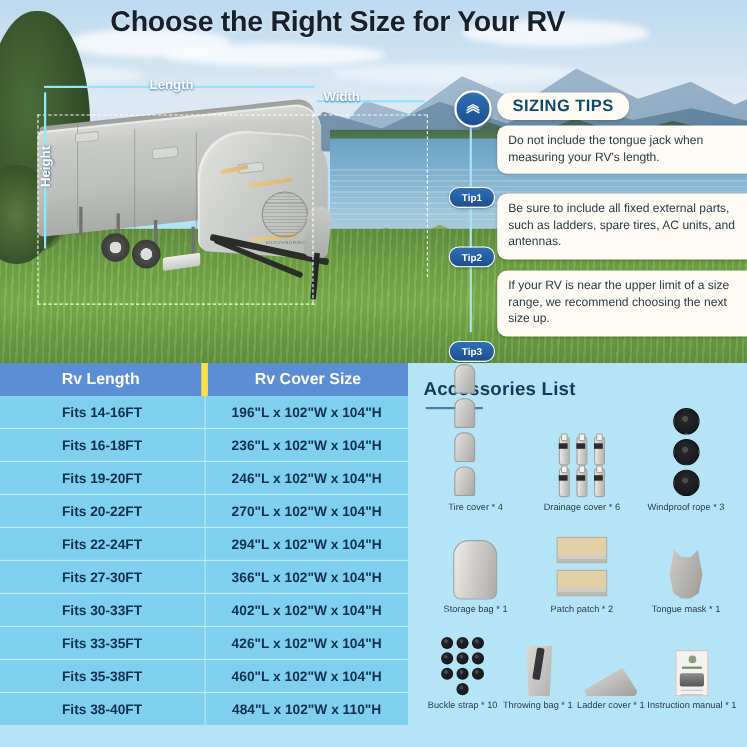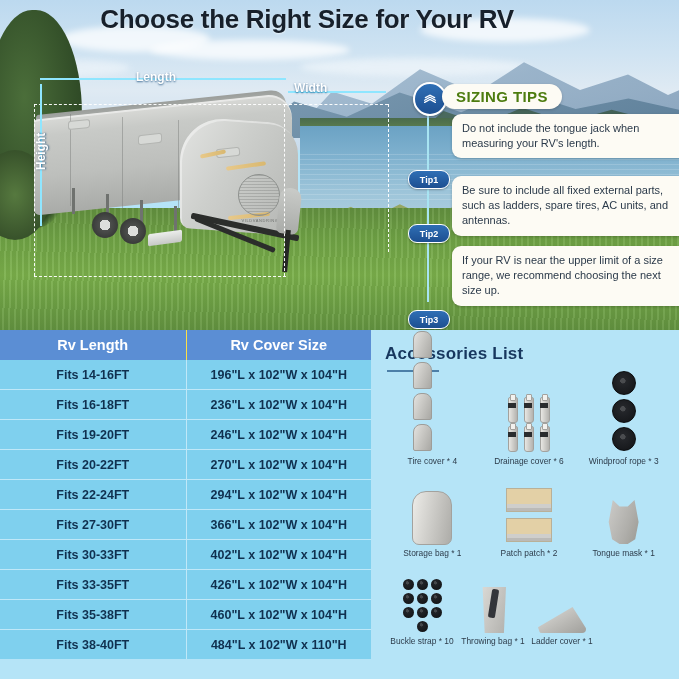--- a/index.html
+++ b/index.html
@@ -174,23 +174,23 @@
   
   .tips{position:absolute;left:408px;top:82px;width:264px;}
   .tips-spine{position:absolute;left:19px;top:22px;width:2px;height:198px;background:#a8e4f2;}
   .tips-badge{
     position:absolute;left:5px;top:0;width:30px;height:30px;border-radius:50%;
     background:linear-gradient(#2f6fb5,#1d4f91);border:2px solid #ffffff;
     display:flex;align-items:center;justify-content:center;
     box-shadow:0 1px 3px rgba(0,0,0,.3);
   }
   .tips-head{
-    position:absolute;left:34px;top:2px;height:25px;padding:0 14px;
+    position:absolute;left:44px;top:2px;height:25px;padding:0 14px;
     background:#fdfbf4;border-radius:13px;display:flex;align-items:center;
-    font-size:15px;font-weight:bold;color:#4d7c0f;letter-spacing:.4px;
+    font-size:15px;font-weight:bold;color:#0c4a6e;letter-spacing:.4px;
     box-shadow:0 1px 3px rgba(0,0,0,.18);
   }
   .tip-pill{
     position:absolute;left:0;width:40px;height:17px;border-radius:9px;
     background:linear-gradient(#2f6fb5,#1d4f91);border:1.5px solid #ffffff;
     display:flex;align-items:center;justify-content:center;
     font-size:9px;font-weight:bold;color:#fff;
     box-shadow:0 1px 2px rgba(0,0,0,.3);
     margin-top:44px;
   }
@@ -204,21 +204,21 @@
   
   .bottom{position:absolute;left:0;top:330px;width:679px;height:349px;display:flex;background:#b5e4f7;}
 
   .tablewrap{width:371px;height:349px;display:flex;flex-direction:column;}
   .thead{display:flex;height:30px;background:#5b8ed4;}
   .thead .th{
     display:flex;align-items:center;justify-content:center;
     color:#ffffff;font-size:14.5px;font-weight:bold;
   }
   .col-a{width:186px;}
-  .col-b{width:185px;border-left:1px solid #fde047;}
+  .col-b{width:185px;border-left:6px solid #fde047;}
   .trow{display:flex;height:29px;background:#7fd0ee;border-top:1px solid #bfe8f8;}
   .trow:first-of-type{border-top:none;}
   .trow .td{
     display:flex;align-items:center;justify-content:center;
     color:#10304f;font-size:12.5px;font-weight:bold;
   }
   .trow .col-b{border-left:1px solid #bfe8f8;font-size:12.5px;}
 
   .acc{
     width:308px;height:349px;background:#b5e4f7;
@@ -545,18 +545,30 @@
             <div class="acc-cap">Throwing bag * 1</div>
           </div>
 
           <div class="acc-cell" style="width:70px;height:88px;">
             <div class="acc-art" style="height:62px;">
               <div class="lcover"></div>
             </div>
             <div class="acc-cap">Ladder cover * 1</div>
           </div>
 
+          <div class="acc-cell" style="width:80px;height:88px;">
+            <div class="acc-art" style="height:62px;">
+              <div class="manual">
+                <div class="m-logo"></div>
+                  <div class="m-ttl"></div>
+                <div class="m-img"></div>
+                  <div class="m-l"></div>
+                  <div class="m-l"></div>
+              </div>
+            </div>
+            <div class="acc-cap">Instruction manual * 1</div>
+          </div>
         </div>
 
       </div>
     </div>
   </div>
 </div>
 
 </body></html>

